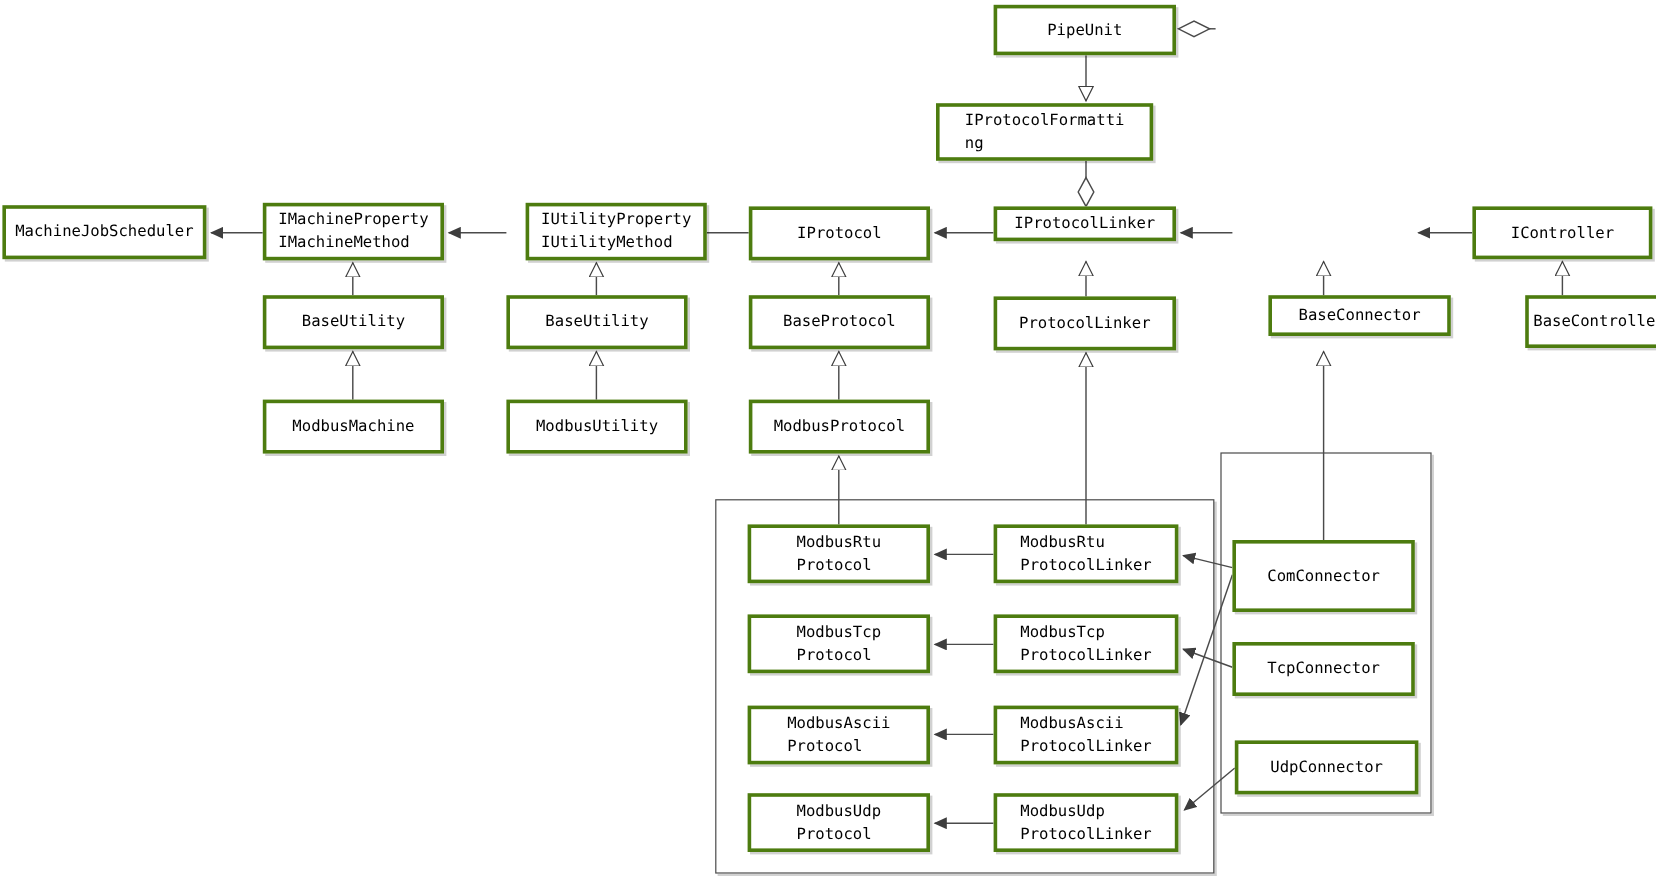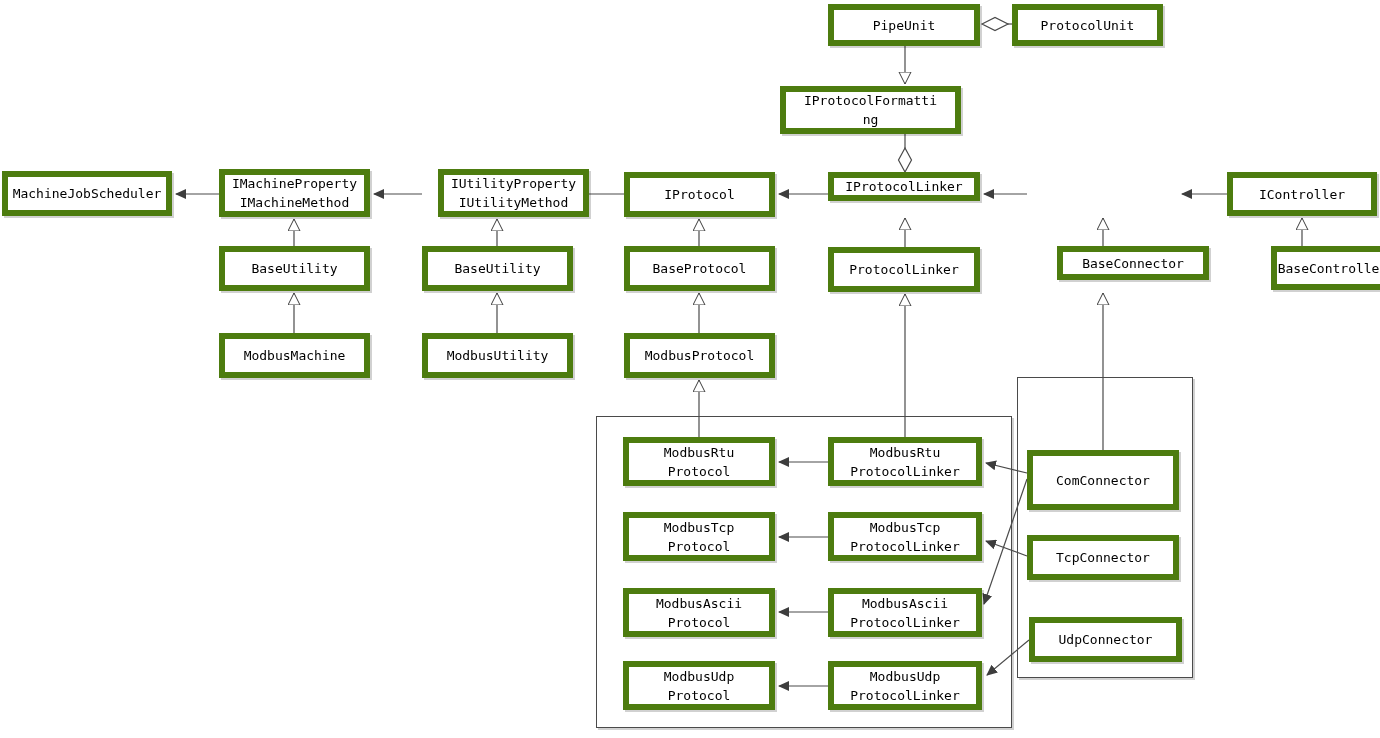--- a/index.html
+++ b/index.html
@@ -16,24 +16,23 @@
     border:1px solid #4a4a4a;
     background:transparent;
     box-shadow:2px 2px 0 rgba(0,0,0,0.18);
     z-index:0;
     box-sizing:border-box;
   }
   .node{
     position:absolute;
     box-sizing:border-box;
     background:#ffffff;
-    border:6px solid #4d7c0f;
+    border:3px solid #4d7c0f;
     box-shadow:2px 2px 0 rgba(0,0,0,0.18);
     display:flex;align-items:center;justify-content:center;
-    text-align:center;
     font-size:13px;line-height:19px;color:#000;
     white-space:pre-line;
     z-index:2;
     word-break:break-all;
   }
 </style>
 </head>
 <body>
 
 <div id="stage">
@@ -87,21 +86,20 @@
       <line x1="1027" y1="479" x2="984" y2="604" marker-end="url(#mArrow)"></line>
       <line x1="1027" y1="556" x2="986" y2="541" marker-end="url(#mArrow)"></line>
       <line x1="1029" y1="640" x2="987" y2="675" marker-end="url(#mArrow)"></line>
     </g>
   </svg>
 
   <div class="group" style="left:596px;top:416px;width:416px;height:312px"></div>
   <div class="group" style="left:1017px;top:377px;width:176px;height:301px"></div>
 
   <div class="node" style="left:828px;top:4px;width:152px;height:42px">PipeUnit</div>
-  <div class="node" style="left:1012px;top:4px;width:151px;height:42px">ProtocolUnit</div>
   <div class="node" style="left:780px;top:86px;width:181px;height:48px">IProtocolFormatti
 ng</div>
 
   <div class="node" style="left:2px;top:171px;width:170px;height:45px">MachineJobScheduler</div>
   <div class="node" style="left:219px;top:169px;width:151px;height:48px">IMachineProperty
 IMachineMethod</div>
   <div class="node" style="left:438px;top:169px;width:151px;height:48px">IUtilityProperty
 IUtilityMethod</div>
   <div class="node" style="left:624px;top:172px;width:151px;height:45px">IProtocol</div>
   <div class="node" style="left:828px;top:172px;width:152px;height:29px">IProtocolLinker</div>

